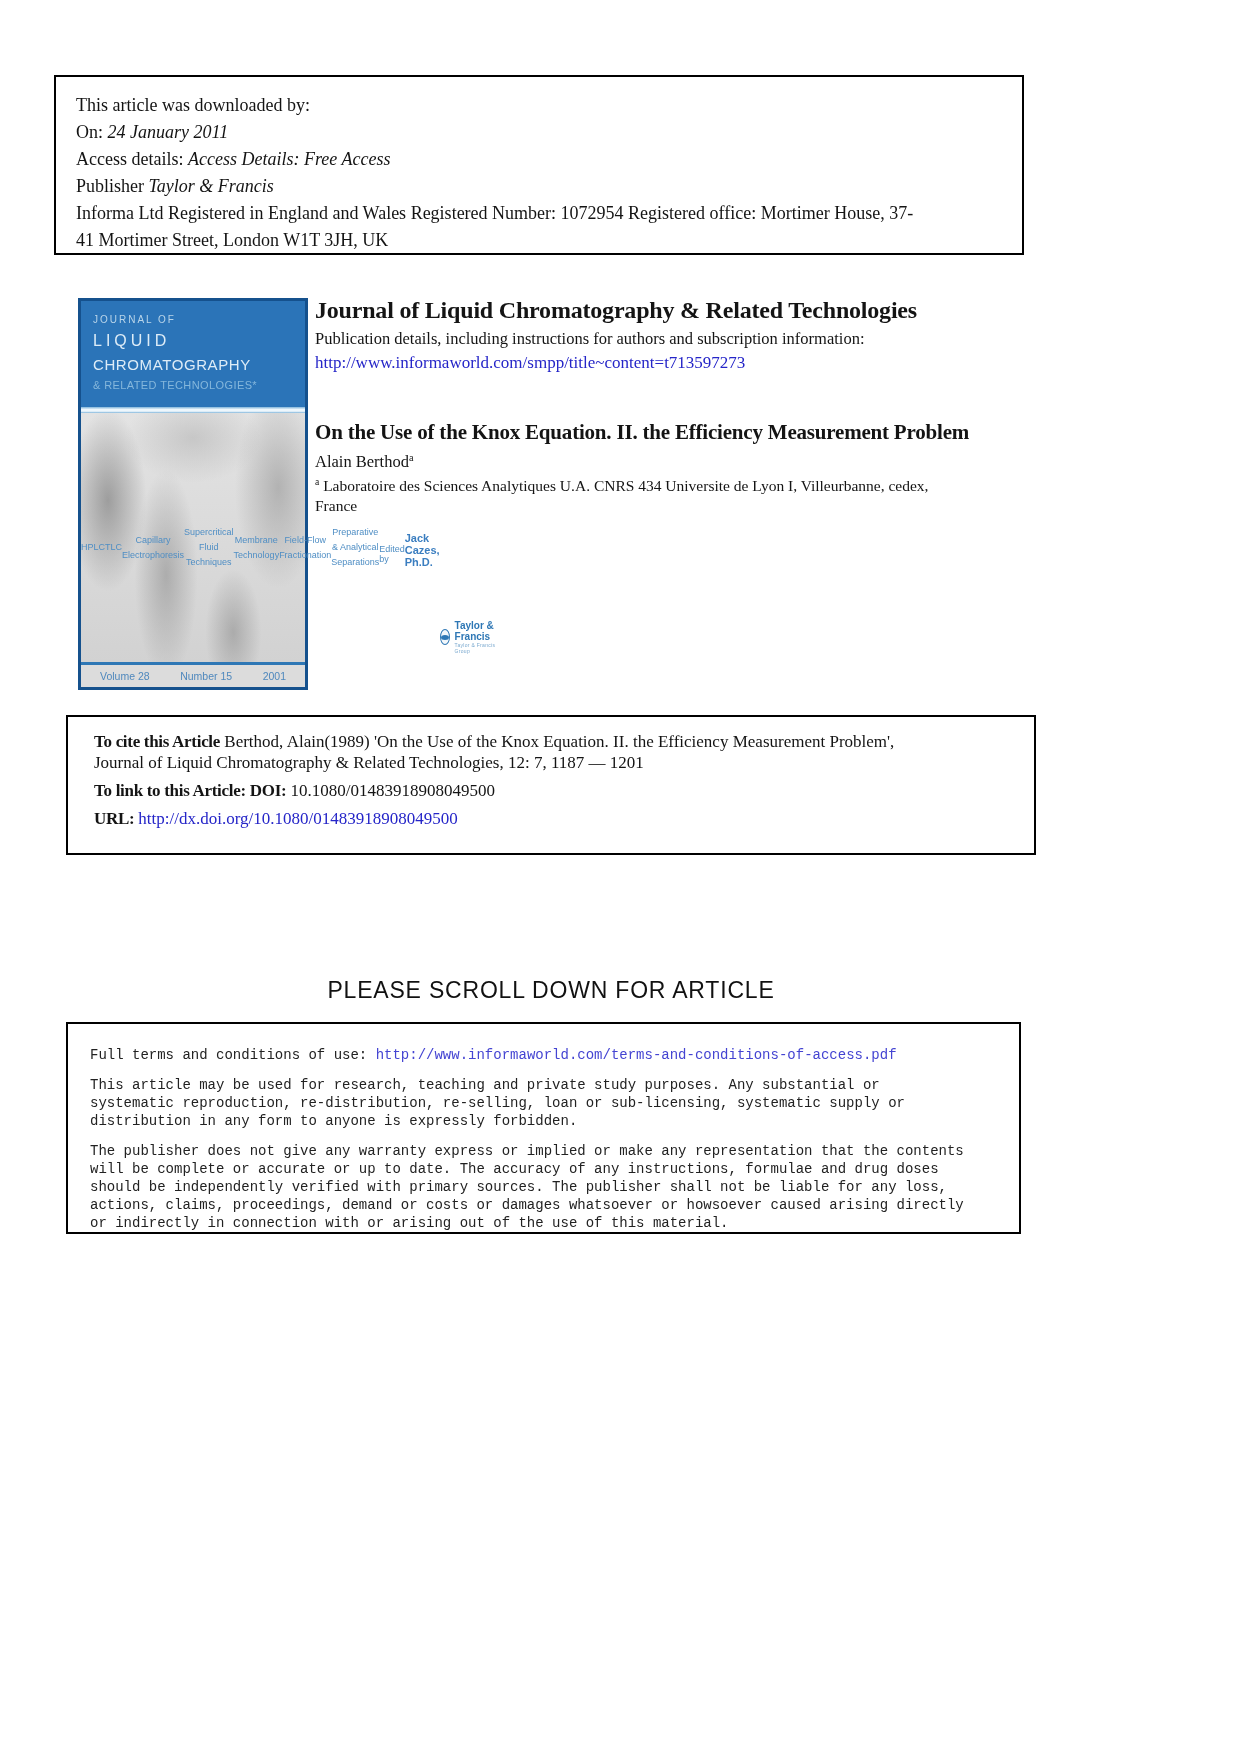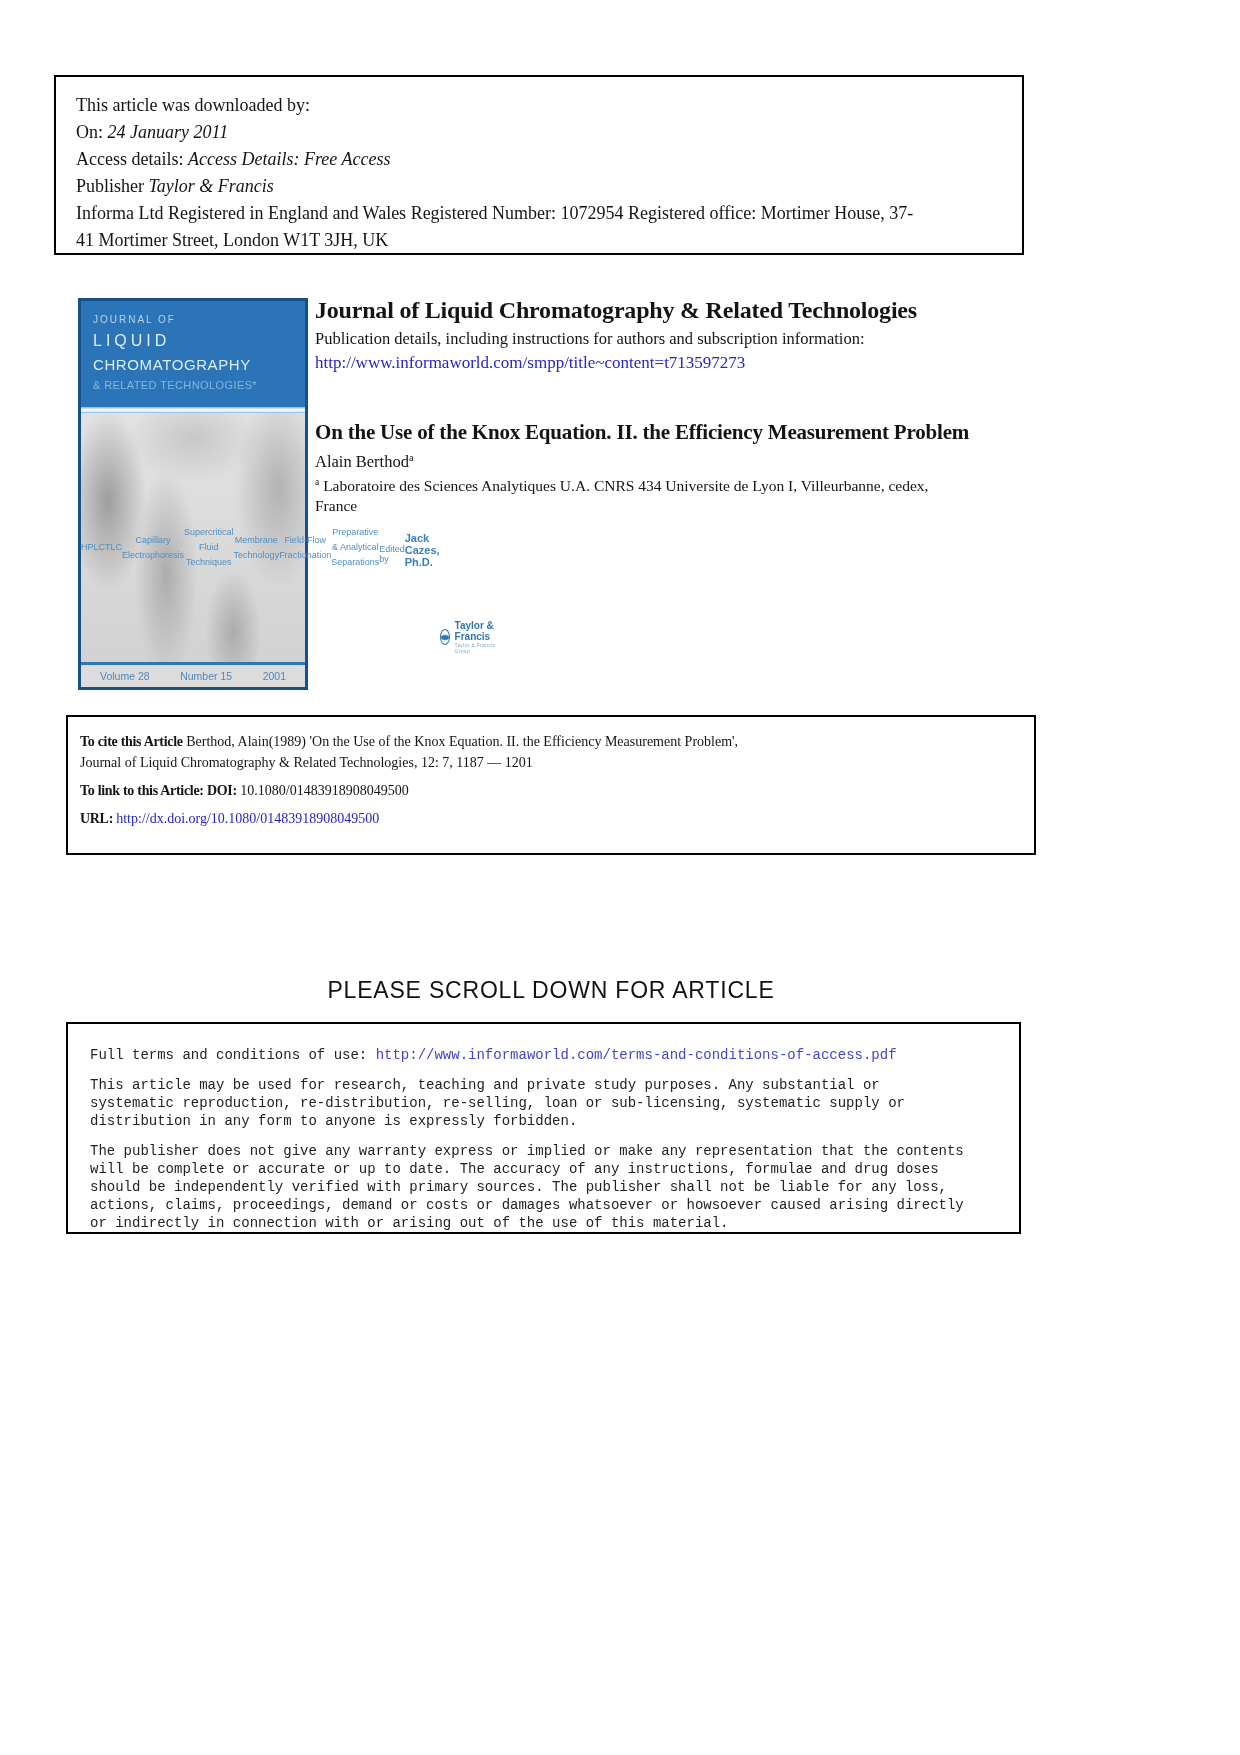--- a/index.html
+++ b/index.html
@@ -98,22 +98,22 @@
   .article-title {
     font-size: 21px; font-weight: bold; white-space: nowrap; letter-spacing: -0.2px;
   }
   .article-author { font-size: 16.5px; margin-top: 7px; }
   .article-affil { font-size: 15.5px; line-height: 20px; margin-top: 4px; }
   sup { font-size: 62%; vertical-align: super; line-height: 0; }
 
   
   .cite-box {
     position: absolute; left: 66px; top: 715px; width: 970px; height: 140px;
-    border: 2px solid #000; padding: 14px 20px 0 12px;
-    font-size: 14px; line-height: 21px;
+    border: 2px solid #000; padding: 14px 20px 0 26px;
+    font-size: 17px; line-height: 21px;
   }
   .cite-row { white-space: pre-line; }
   .cite-row + .cite-row { margin-top: 7px; }
   .cite-row b { letter-spacing: -0.3px; }
 
   
   .scroll-note {
     position: absolute; left: 66px; top: 977px; width: 970px;
     text-align: center; font-family: "Liberation Sans", sans-serif;
     font-size: 23px; letter-spacing: 0.8px; color: #111;

